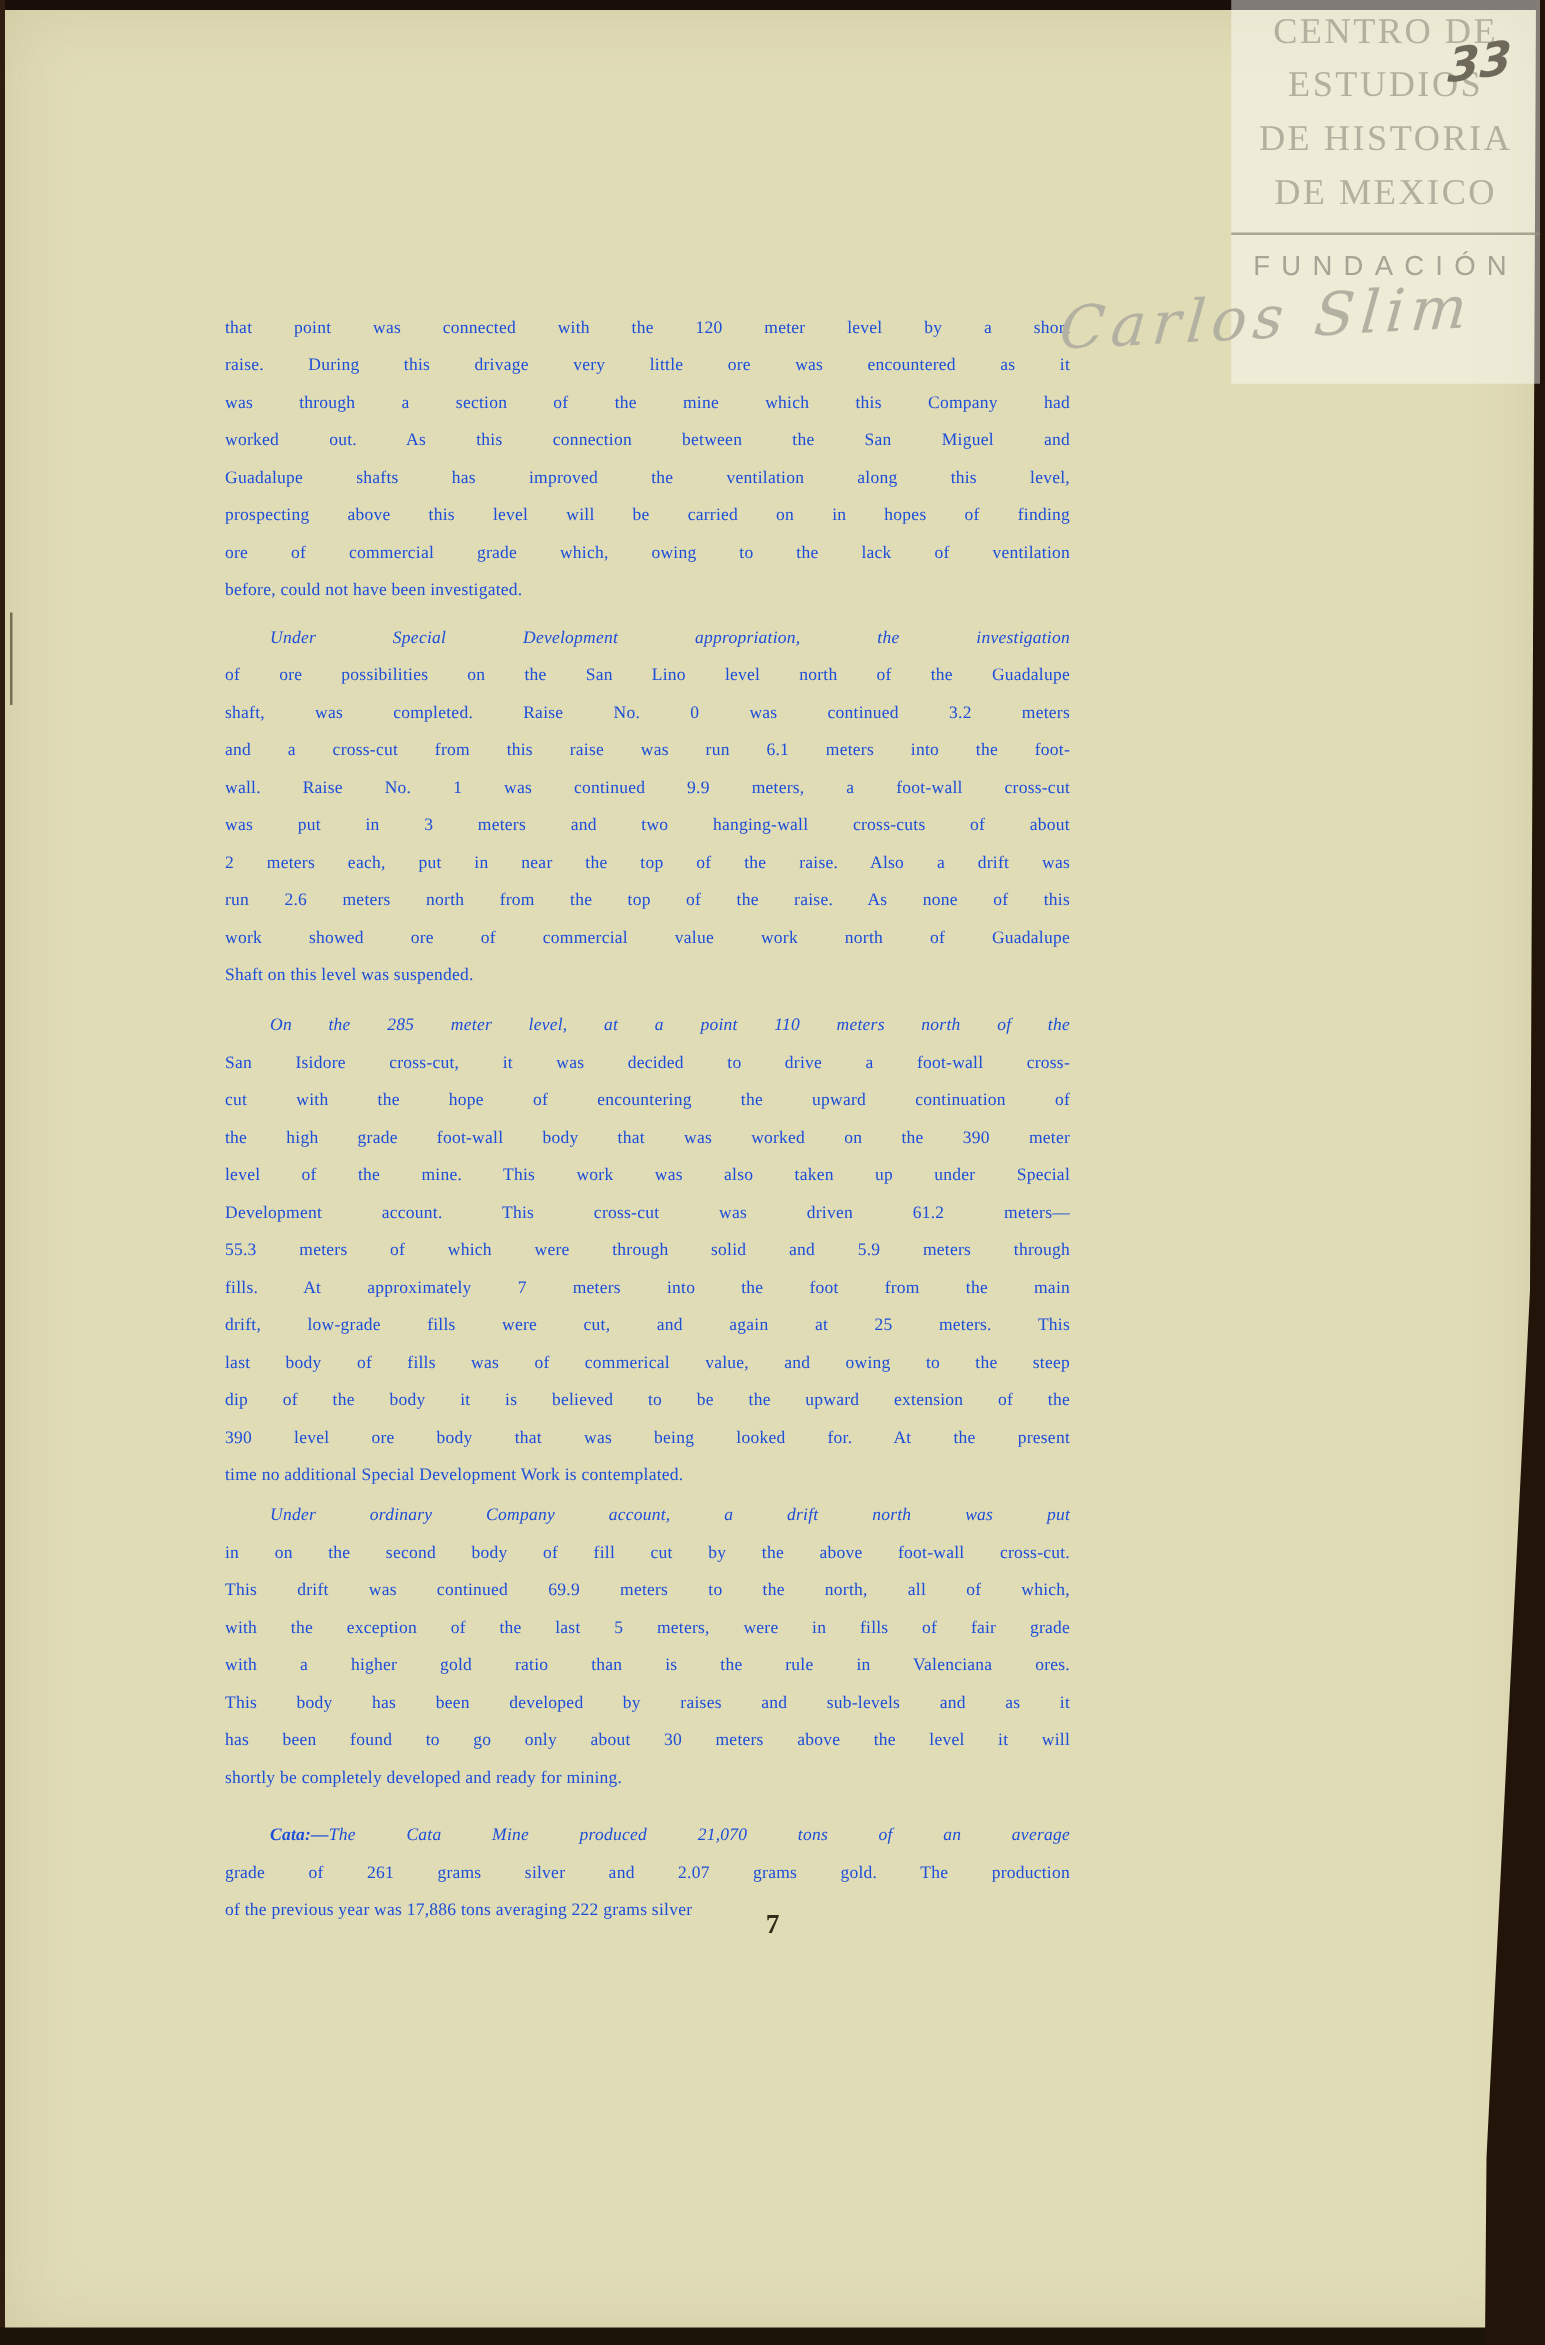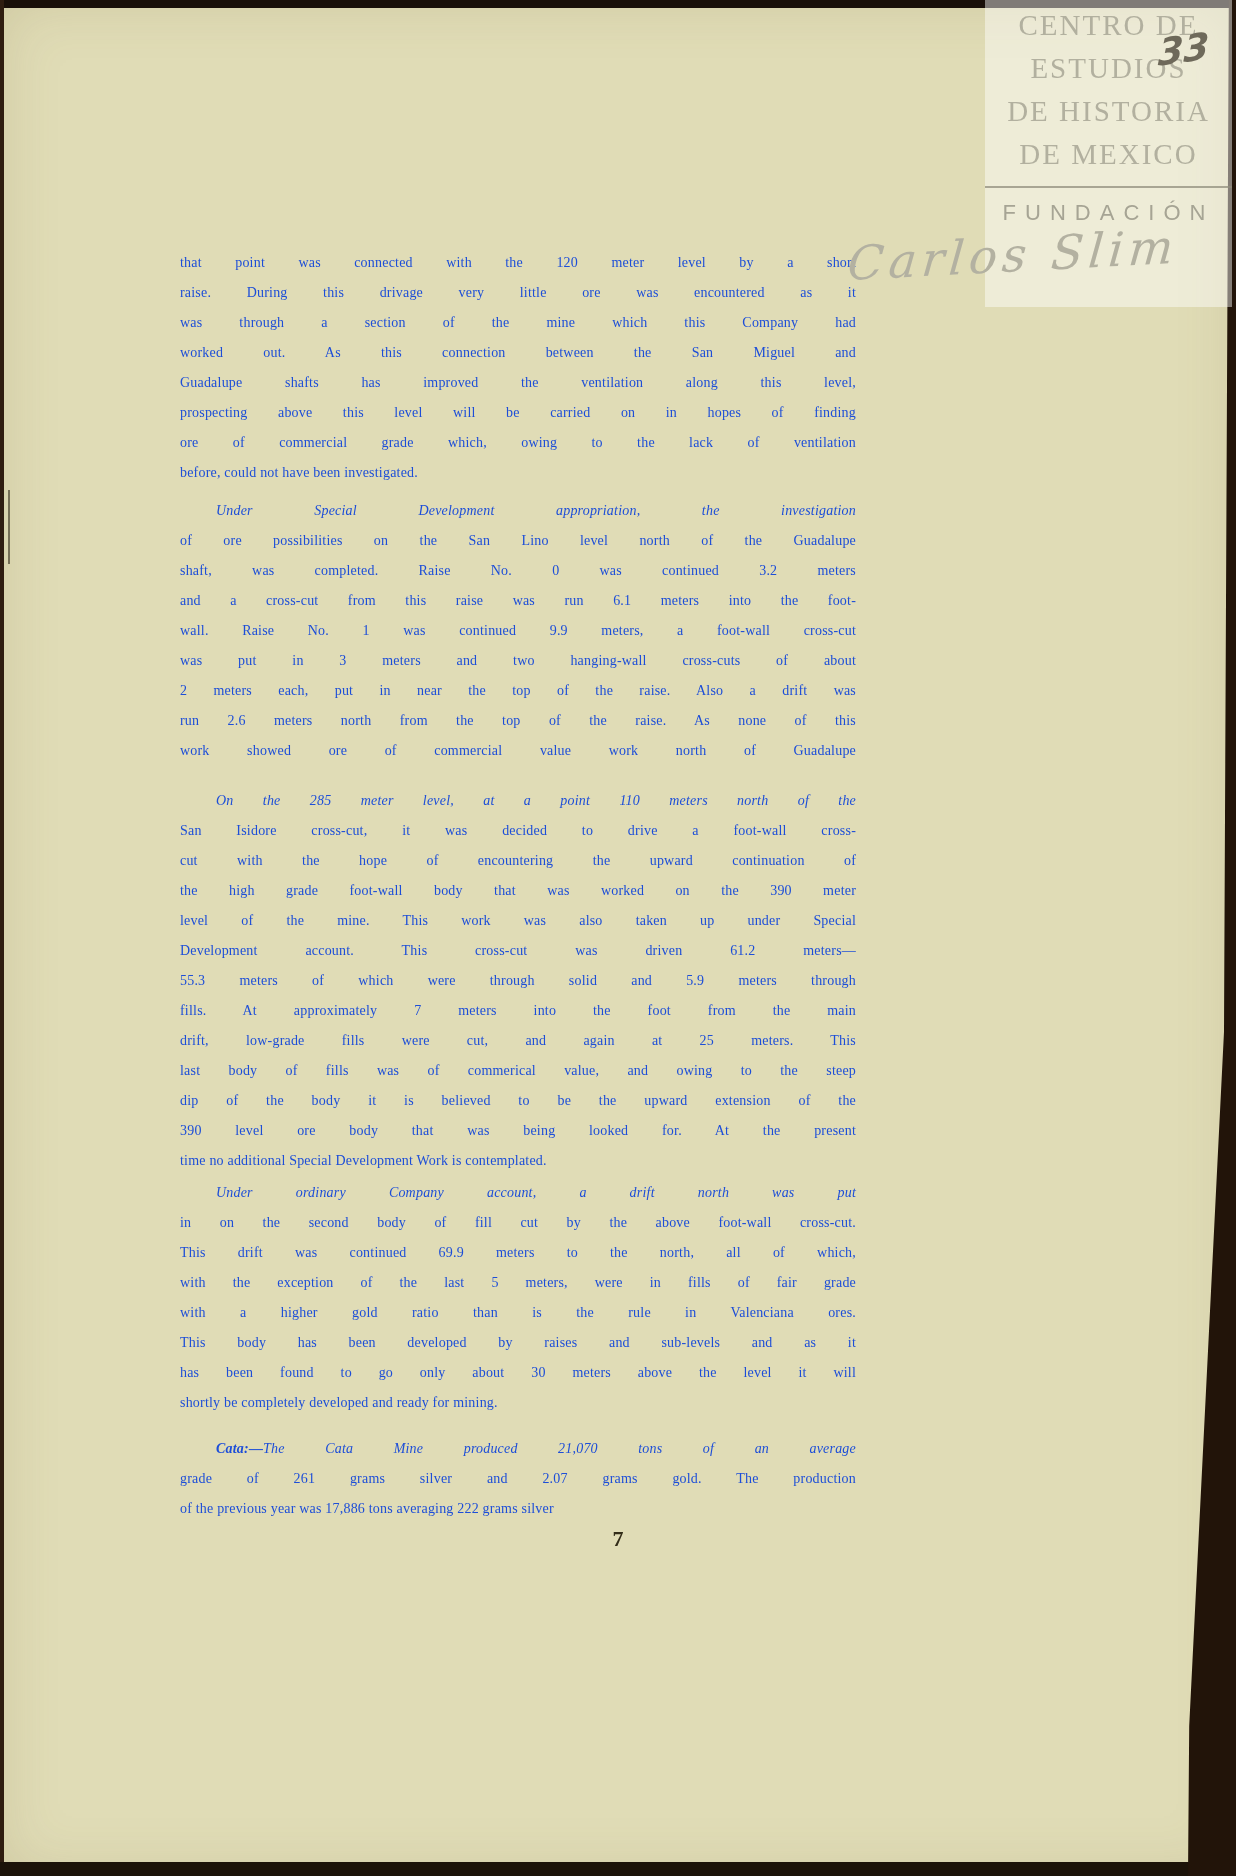--- a/index.html
+++ b/index.html
@@ -102,22 +102,23 @@
       <div class="para" style="margin-top: 8px;">
         <div class="line indent">Under Special Development appropriation, the investigation</div>
         <div class="line">of ore possibilities on the San Lino level north of the Guadalupe</div>
         <div class="line">shaft, was completed.  Raise No. 0 was continued 3.2 meters</div>
         <div class="line">and a cross-cut from this raise was run 6.1 meters into the foot-</div>
         <div class="line">wall.  Raise No. 1 was continued 9.9 meters, a foot-wall cross-cut</div>
         <div class="line">was put in 3 meters and two hanging-wall cross-cuts of about</div>
         <div class="line">2 meters each, put in near the top of the raise.  Also a drift was</div>
         <div class="line">run 2.6 meters north from the top of the raise.  As none of this</div>
         <div class="line">work showed ore of commercial value work north of Guadalupe</div>
+        <div class="line last">Shaft on this level was suspended.</div>
       </div>
-      <div class="para" style="margin-top: 20px;">
+      <div class="para" style="margin-top: 10px;">
         <div class="line indent">On the 285 meter level, at a point 110 meters north of the</div>
         <div class="line">San Isidore cross-cut, it was decided to drive a foot-wall cross-</div>
         <div class="line">cut with the hope of encountering the upward continuation of</div>
         <div class="line">the high grade foot-wall body that was worked on the 390 meter</div>
         <div class="line">level of the mine.  This work was also taken up under Special</div>
         <div class="line">Development account.  This cross-cut was driven 61.2 meters—</div>
         <div class="line">55.3 meters of which were through solid and 5.9 meters through</div>
         <div class="line">fills.  At approximately 7 meters into the foot from the main</div>
         <div class="line">drift, low-grade fills were cut, and again at 25 meters.  This</div>
         <div class="line">last body of fills was of commerical value, and owing to the steep</div>

